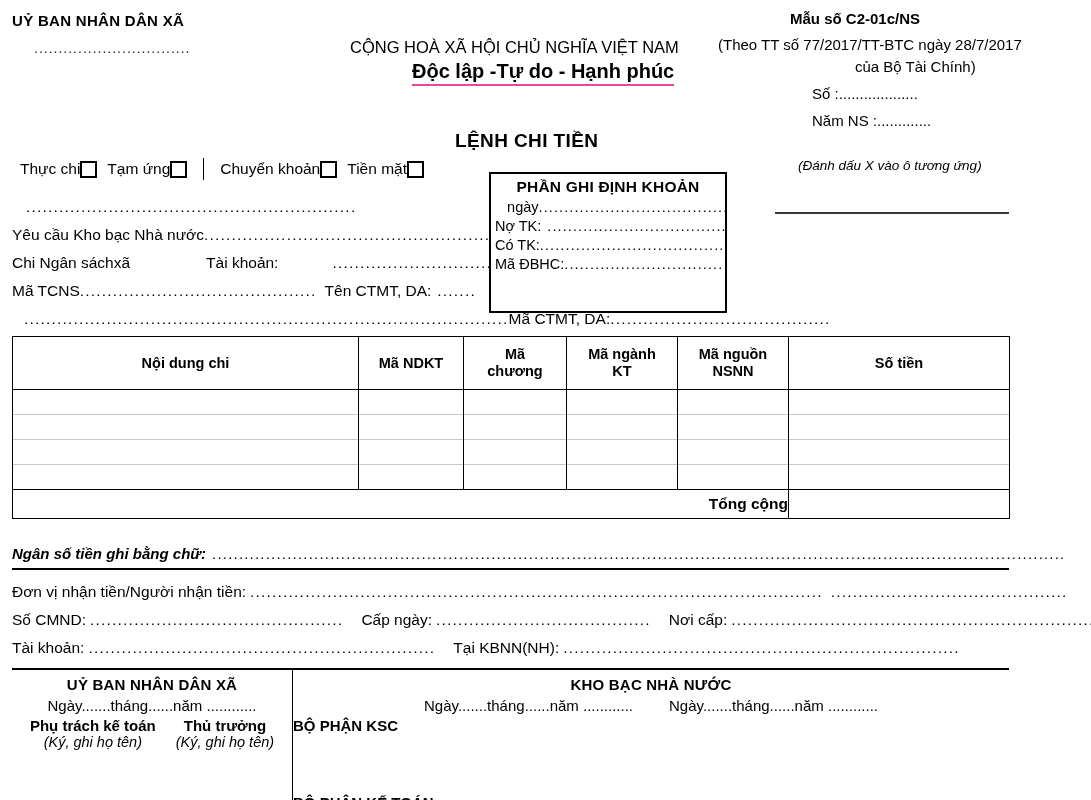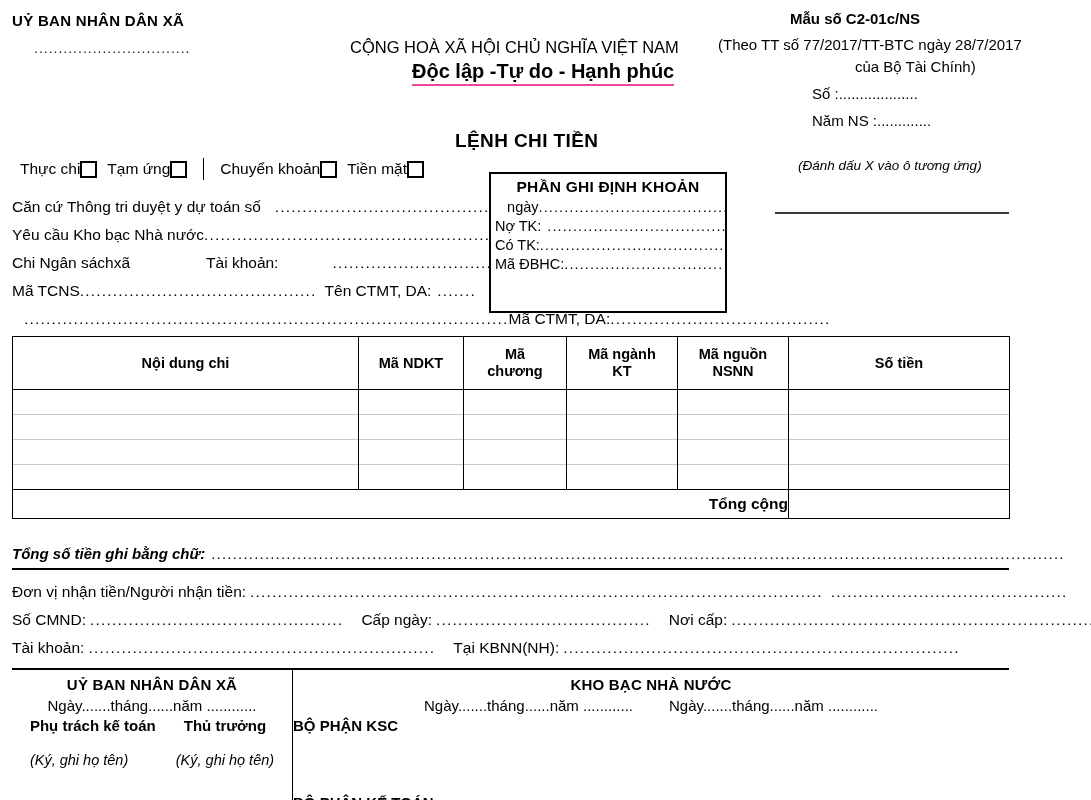--- a/index.html
+++ b/index.html
@@ -86,21 +86,21 @@
       border-top:2px solid #000;box-sizing:border-box;display:flex;}
   .sig-col{box-sizing:border-box;padding-top:6px;}
   #sig-ubnd{width:281px;border-right:1px solid #000;}
   #sig-nguoinhan{width:184px;border-right:1px solid #000;}
   #sig-kbnn{flex:1;}
   .sig-head{font-size:15px;font-weight:bold;text-align:center;letter-spacing:.2px;}
   .sig-sub{font-size:15px;text-align:center;margin-top:4px;}
   .sig-subi{font-size:15px;font-style:italic;text-align:center;margin-top:4px;}
   .sig-roles{display:flex;justify-content:center;gap:20px;margin-top:3px;}
   .sig-role{font-size:15px;font-weight:bold;text-align:center;}
-  .sig-roleit{font-size:14.5px;font-style:italic;text-align:left;margin-top:18px;}
+  .sig-roleit{font-size:14.5px;font-style:italic;text-align:center;margin-top:0;}
   .kbnn-dates{display:flex;justify-content:center;gap:36px;margin-top:4px;}
   .kbnn-date{font-size:15px;}
   .kbnn-depts{display:flex;justify-content:center;gap:60px;margin-top:3px;flex-direction:column;}
   .kbnn-dept{font-size:15px;font-weight:bold;}
   .kbnn-roles{display:flex;justify-content:center;gap:14px;margin-top:4px;}
   .kbnn-role{font-size:17px;font-weight:bold;white-space:nowrap;}
 </style>
 </head>
 <body>
 
@@ -137,21 +137,20 @@
     </span>
     <span style="width:10px;display:inline-block;"></span>
     <span class="cbgrp">
       <span>Tiền mặt</span>
       <span class="cbox"></span>
     </span>
   </div>
   <div class="abs" id="mark-hint">(Đánh dấu X vào ô tương ứng)</div>
 
   <div class="abs fline" id="line-canCu">
-    <span>Căn cứ Thông tri duyệt y dự toán số</span>
     <span style="width:14px;"></span>
     <span class="dots">............................................................</span>
   </div>
 
   <div class="abs fline" id="line-yeuCau">
     <span>Yêu cầu Kho bạc Nhà nước</span>
     <span class="dots">......................................................................................</span>
   </div>
 
   <div class="abs fline" id="line-chiNS">
@@ -265,21 +264,21 @@
     </tbody>
     <tfoot>
       <tr>
         <td colspan="5" id="total-label">Tổng cộng</td>
         <td></td>
       </tr>
     </tfoot>
   </table>
 
   <div class="abs" id="amount-words">
-    <span class="bi">Tổng số tiền ghi bằng chữ:</span>
+    <span class="bi">Ngân số tiền ghi bằng chữ:</span>
     <span style="width:6px;"></span>
     <span class="dots">...............................................................................................................................................................</span>
   </div>
   <div class="abs" id="amount-rule"></div>
 
   <div class="abs fline" id="line-donvi">
     <span>Đơn vị nhận tiền/Người nhận tiền:</span>
     <span style="width:4px;"></span>
     <span class="dots">........................................................................................................</span>
     <span style="width:8px;"></span>

